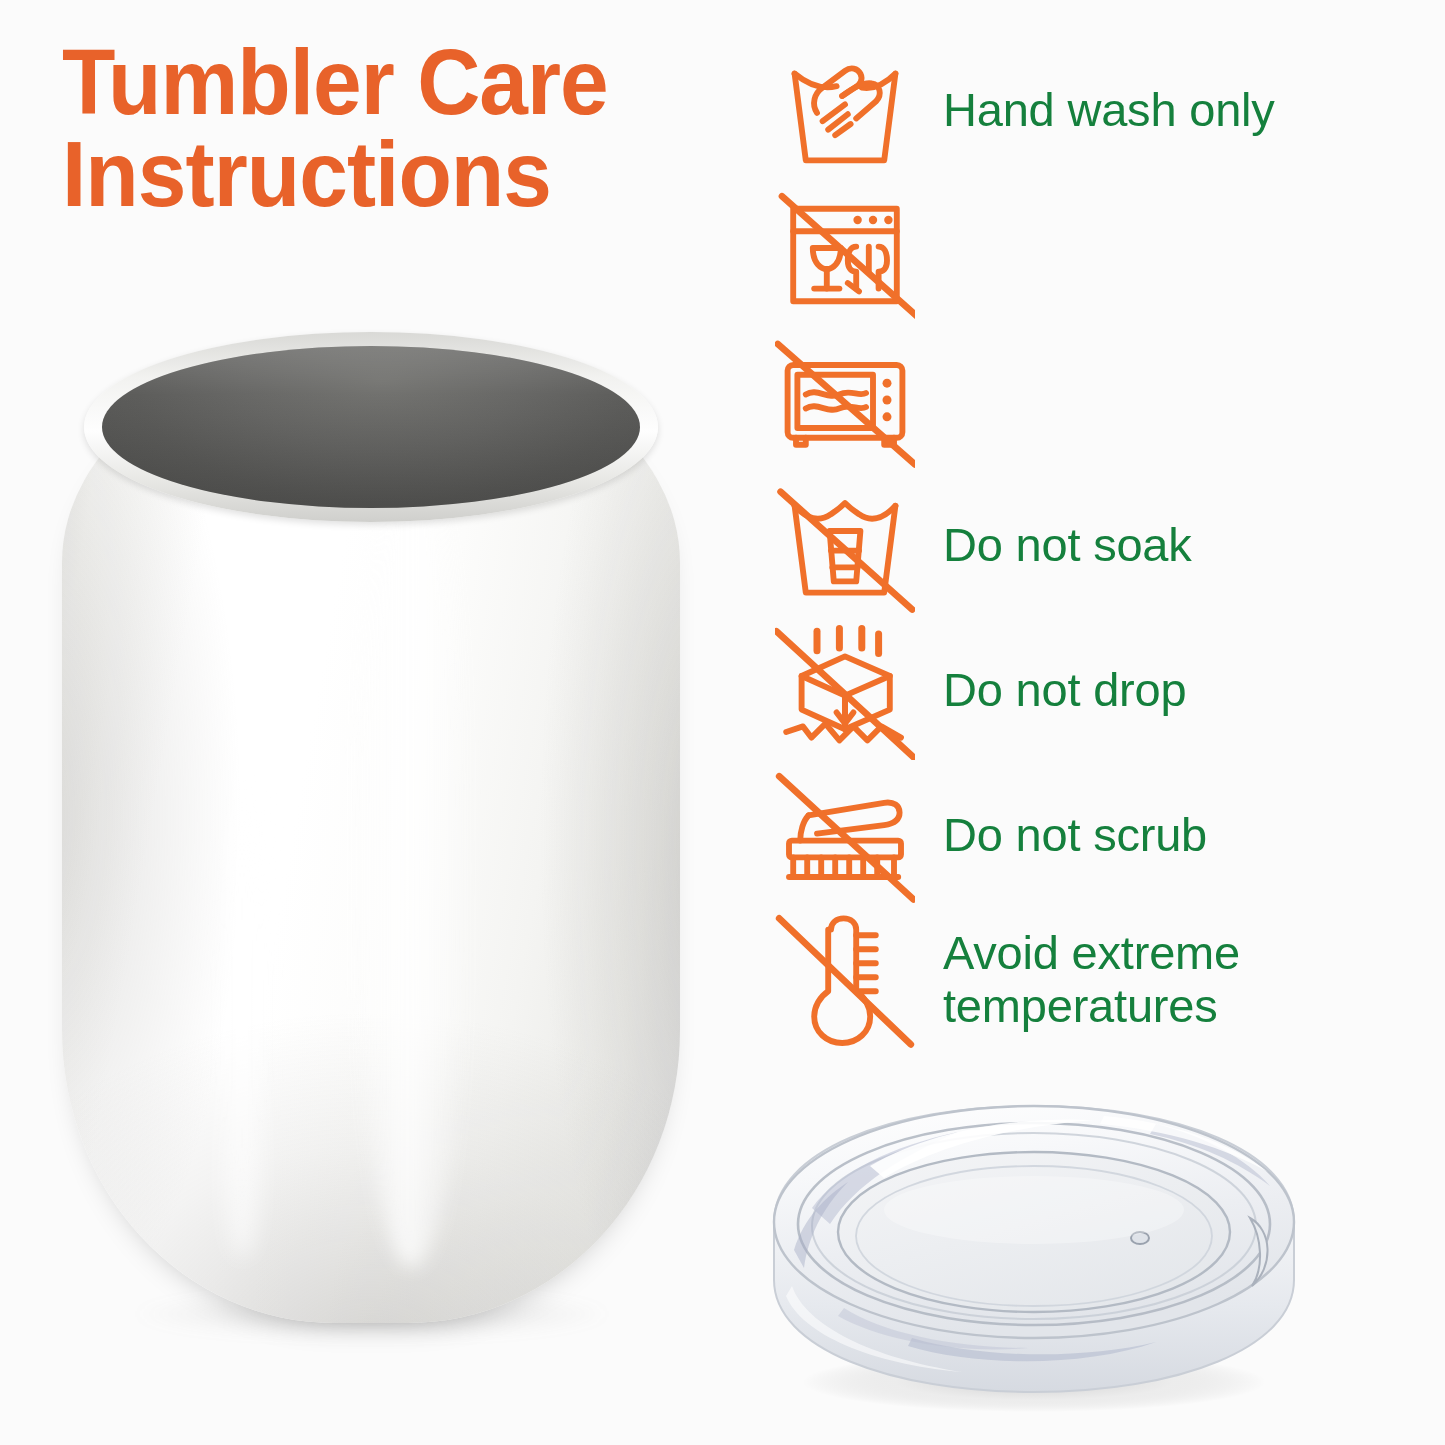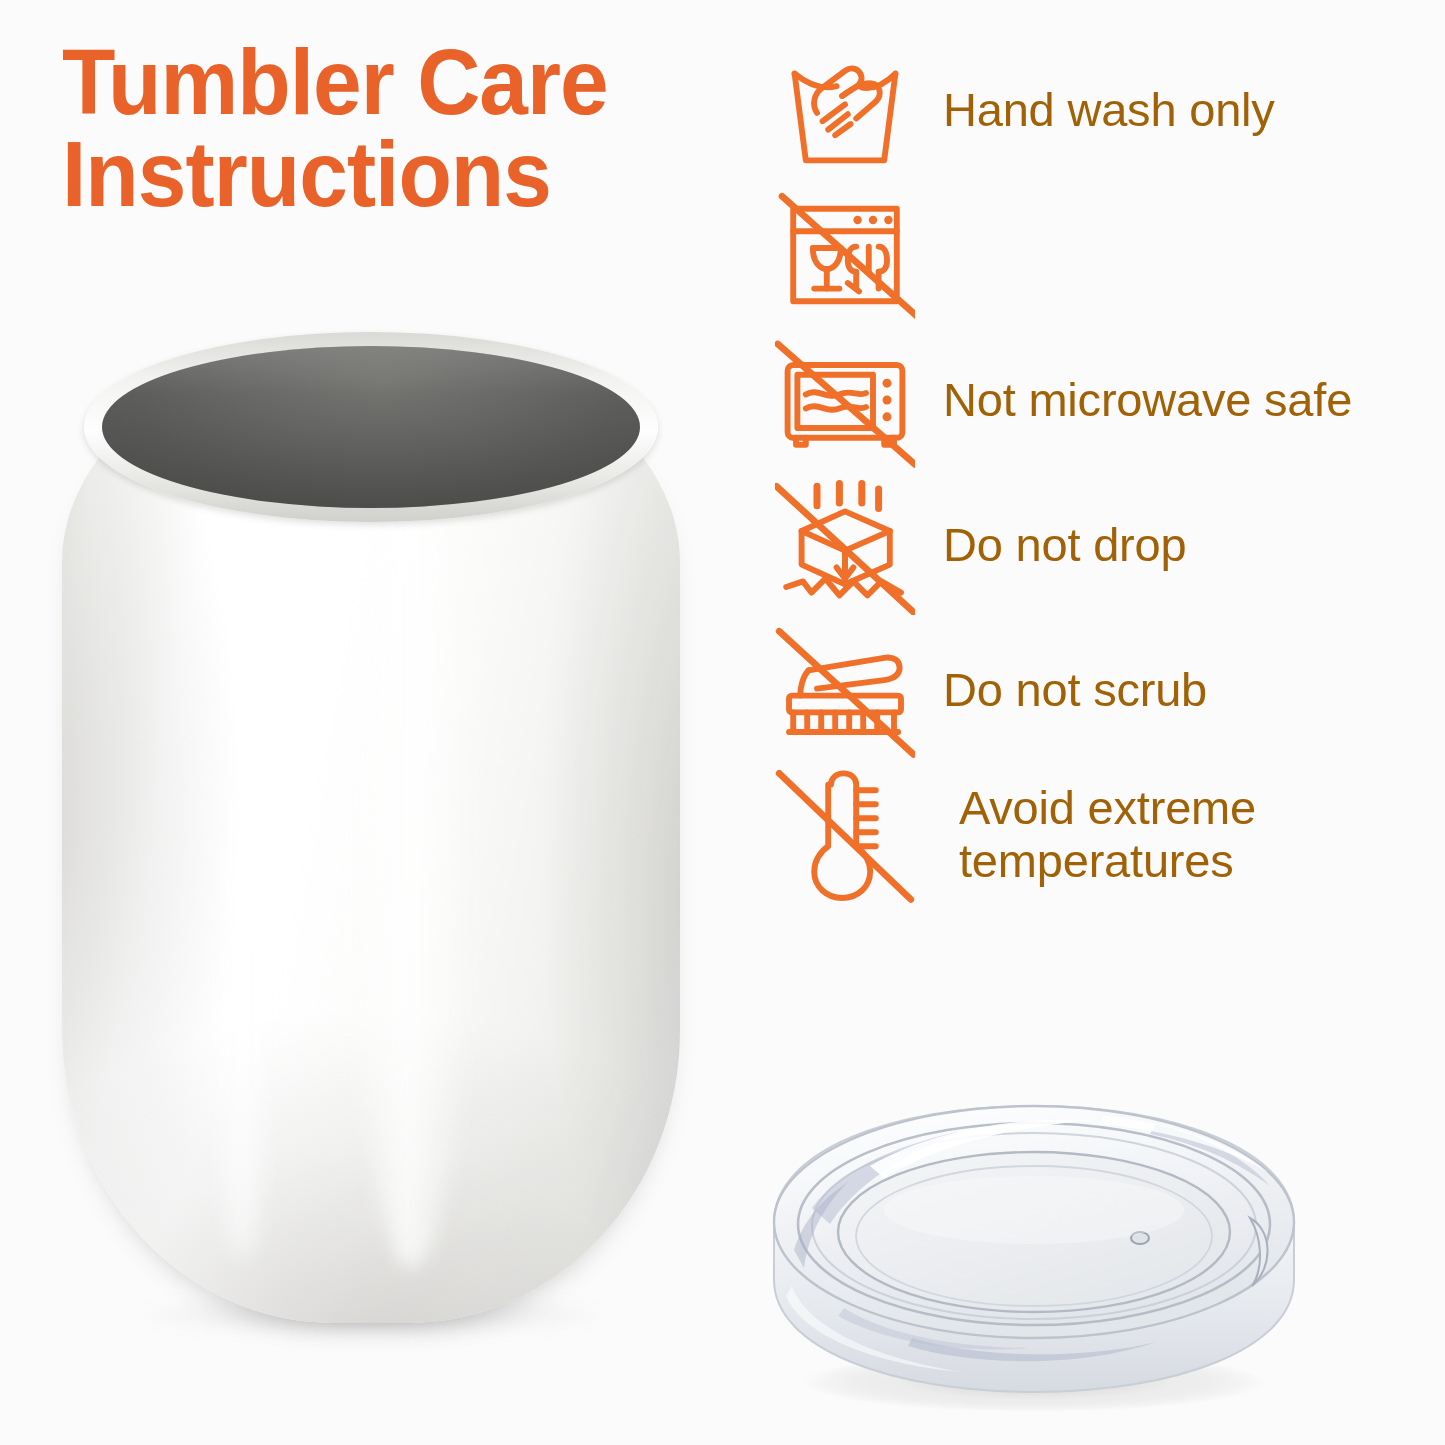--- a/index.html
+++ b/index.html
@@ -31,28 +31,28 @@
   .care-row{position:relative;height:145px;}
   .care-row.last{height:auto;}
   .icon-cell{
     position:absolute;left:0;top:0;width:140px;height:140px;
   }
   .icon-cell svg{display:block;width:140px;height:140px;}
   .care-label{
     position:absolute;left:168px;top:0;
     width:460px;height:140px;
     display:flex;align-items:center;
-    color:#a16207;
+    color:#15803d;
     font-size:47px;
     font-weight:300;
     line-height:1.12;
     letter-spacing:-0.2px;
     white-space:pre-line;
   }
-  .care-row.last .care-label{align-items:center;margin-left:16px;}
+  .care-row.last .care-label{align-items:center;}
 
   
   .tumbler{
     position:absolute;left:62px;top:318px;width:618px;height:1010px;
   }
   .t-body{
     position:absolute;left:0;top:30px;width:618px;height:975px;
     border-radius:47% 47% 44% 44% / 22% 22% 30% 30%;
     background:
       linear-gradient(100deg,
@@ -175,23 +175,35 @@
           <path d="M22 46 C30 41 38 50 46 46 C54 42 60 48 65 45"></path>
           <path d="M22 56 C30 51 38 60 46 56 C54 52 60 58 65 55"></path>
           <circle cx="80" cy="38" r="3.2" fill="#f0702a" stroke="none"></circle>
           <circle cx="80" cy="50" r="3.2" fill="#f0702a" stroke="none"></circle>
           <circle cx="80" cy="62" r="3.2" fill="#f0702a" stroke="none"></circle>
           <path d="M15 77 V82 H22 V77"></path>
           <path d="M78 77 V82 H85 V77"></path>
           <path d="M2 10 L100 96" stroke-width="4.8"></path>
         </svg>
       </div>
-      <div class="care-label">Not microwave safe</div>
-    </div>
-
+    </div>
+
+    <div class="care-row">
+      <div class="icon-cell">
+        <svg viewBox="0 0 100 100" fill="none" stroke="#f0702a" stroke-width="4.2" stroke-linecap="round" stroke-linejoin="round">
+          <path d="M14 22 L22 84 H78 L86 22"></path>
+          <path d="M14 22 C24 33 33 33 40 28 C46 24 50 20 50 20 C50 20 54 24 60 28 C67 33 76 33 86 22"></path>
+          <path d="M39 40 H61 L58 76 H42 Z"></path>
+          <path d="M40 54 H60"></path>
+          <path d="M41 66 H59"></path>
+          <path d="M4 12 L98 96" stroke-width="4.8"></path>
+        </svg>
+      </div>
+      <div class="care-label">Do not soak</div>
+    </div>
 
     <div class="care-row">
       <div class="icon-cell">
         <svg viewBox="0 0 100 100" fill="none" stroke="#f0702a" stroke-width="4.2" stroke-linecap="round" stroke-linejoin="round">
           <path d="M30 8 V22" stroke-width="5"></path>
           <path d="M46 6 V20" stroke-width="5"></path>
           <path d="M62 6 V20" stroke-width="5"></path>
           <path d="M74 10 V24" stroke-width="5"></path>
           <path d="M19 40 L50 26 L82 40 L50 54 Z"></path>
           <path d="M19 40 V64 L50 78 V54"></path>

